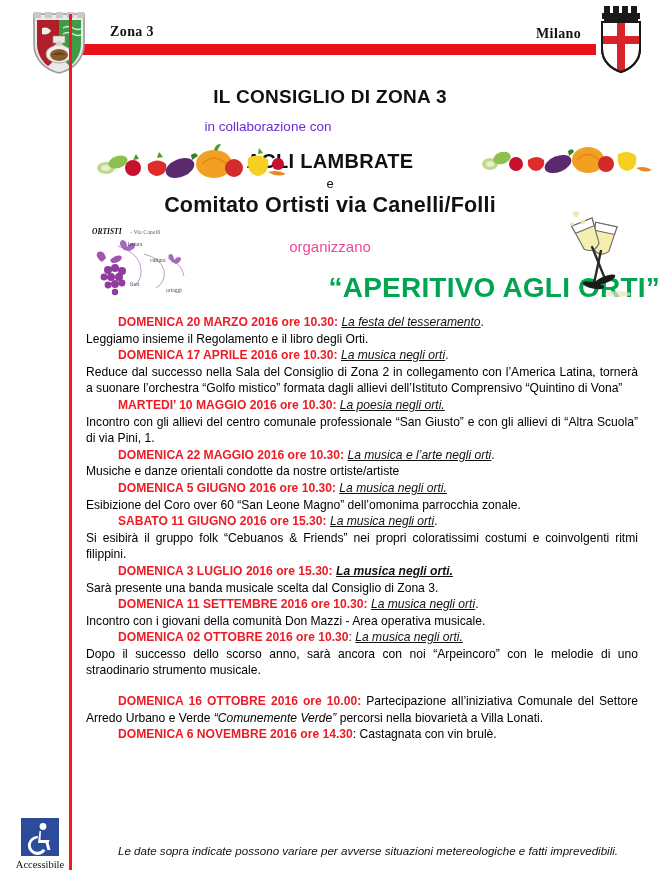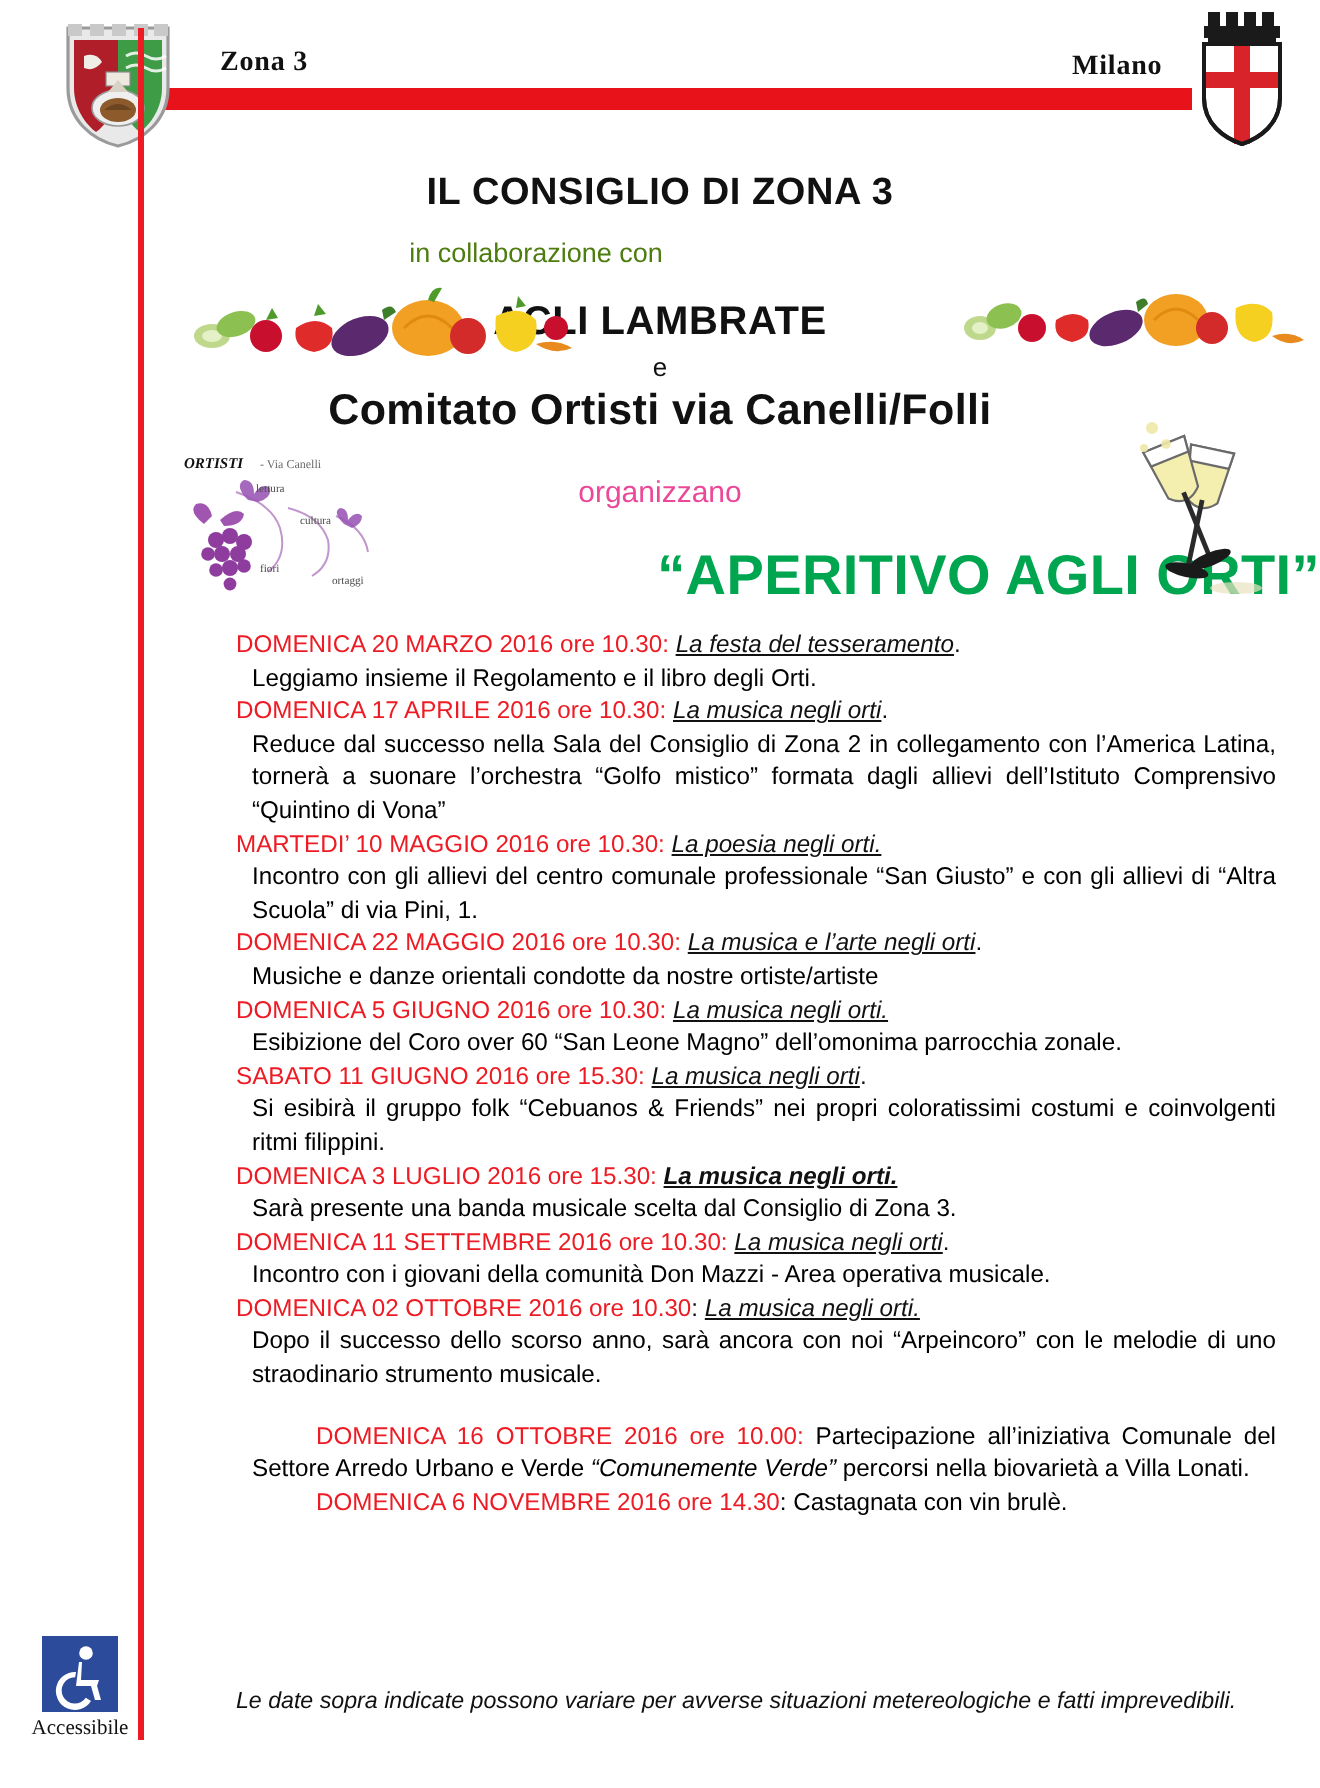--- a/index.html
+++ b/index.html
@@ -51,21 +51,21 @@
 
   
   .title-main {
     position: absolute; left: 0; top: 86px; width: 660px;
     text-align: center;
     font-size: 19px; font-weight: bold; letter-spacing: .3px;
     color: #111;
   }
   .title-sub1 {
     position: absolute; left: 0; top: 119px; width: 536px;
-    text-align: center; font-size: 13.5px; color: #4d7c0f;
+    text-align: center; font-size: 13.5px; color: #6d28d9;
   }
   .title-org1 {
     position: absolute; left: 0; top: 150px; width: 660px;
     text-align: center; font-size: 20px; font-weight: bold; color: #111;
     letter-spacing: .3px;
   }
   .title-e {
     position: absolute; left: 0; top: 176px; width: 660px;
     text-align: center; font-size: 13px; color: #111;
   }
@@ -97,25 +97,25 @@
   #glasses { position: absolute; left: 556px; top: 204px; width: 86px; height: 100px; }
 
   
   #events {
     position: absolute; left: 86px; top: 314px;
     width: 552px;
     font-size: 12.1px; line-height: 16.6px;
   }
   .ev-line { text-align: justify; color: #111; margin: 0; }
   .ev-date {
-    color: #ED1C24; font-weight: normal; padding-left: 32px;
+    color: #ED1C24; font-weight: bold; padding-left: 32px;
   }
   .ev-name { font-style: italic; text-decoration: underline; }
   .ev-name-b { font-style: italic; text-decoration: underline; font-weight: bold; }
-  .ev-desc { display: block; text-align: justify; margin-left: 40px; }
+  .ev-desc { display: block; text-align: justify; }
   .ev-q { font-style: italic; }
   .spacer { height: 14px; }
 
   
   #footer-note {
     position: absolute; left: 92px; top: 844px; width: 552px;
     font-size: 11.6px; font-style: italic; color: #111;
     text-align: center;
   }
   #access-badge {

